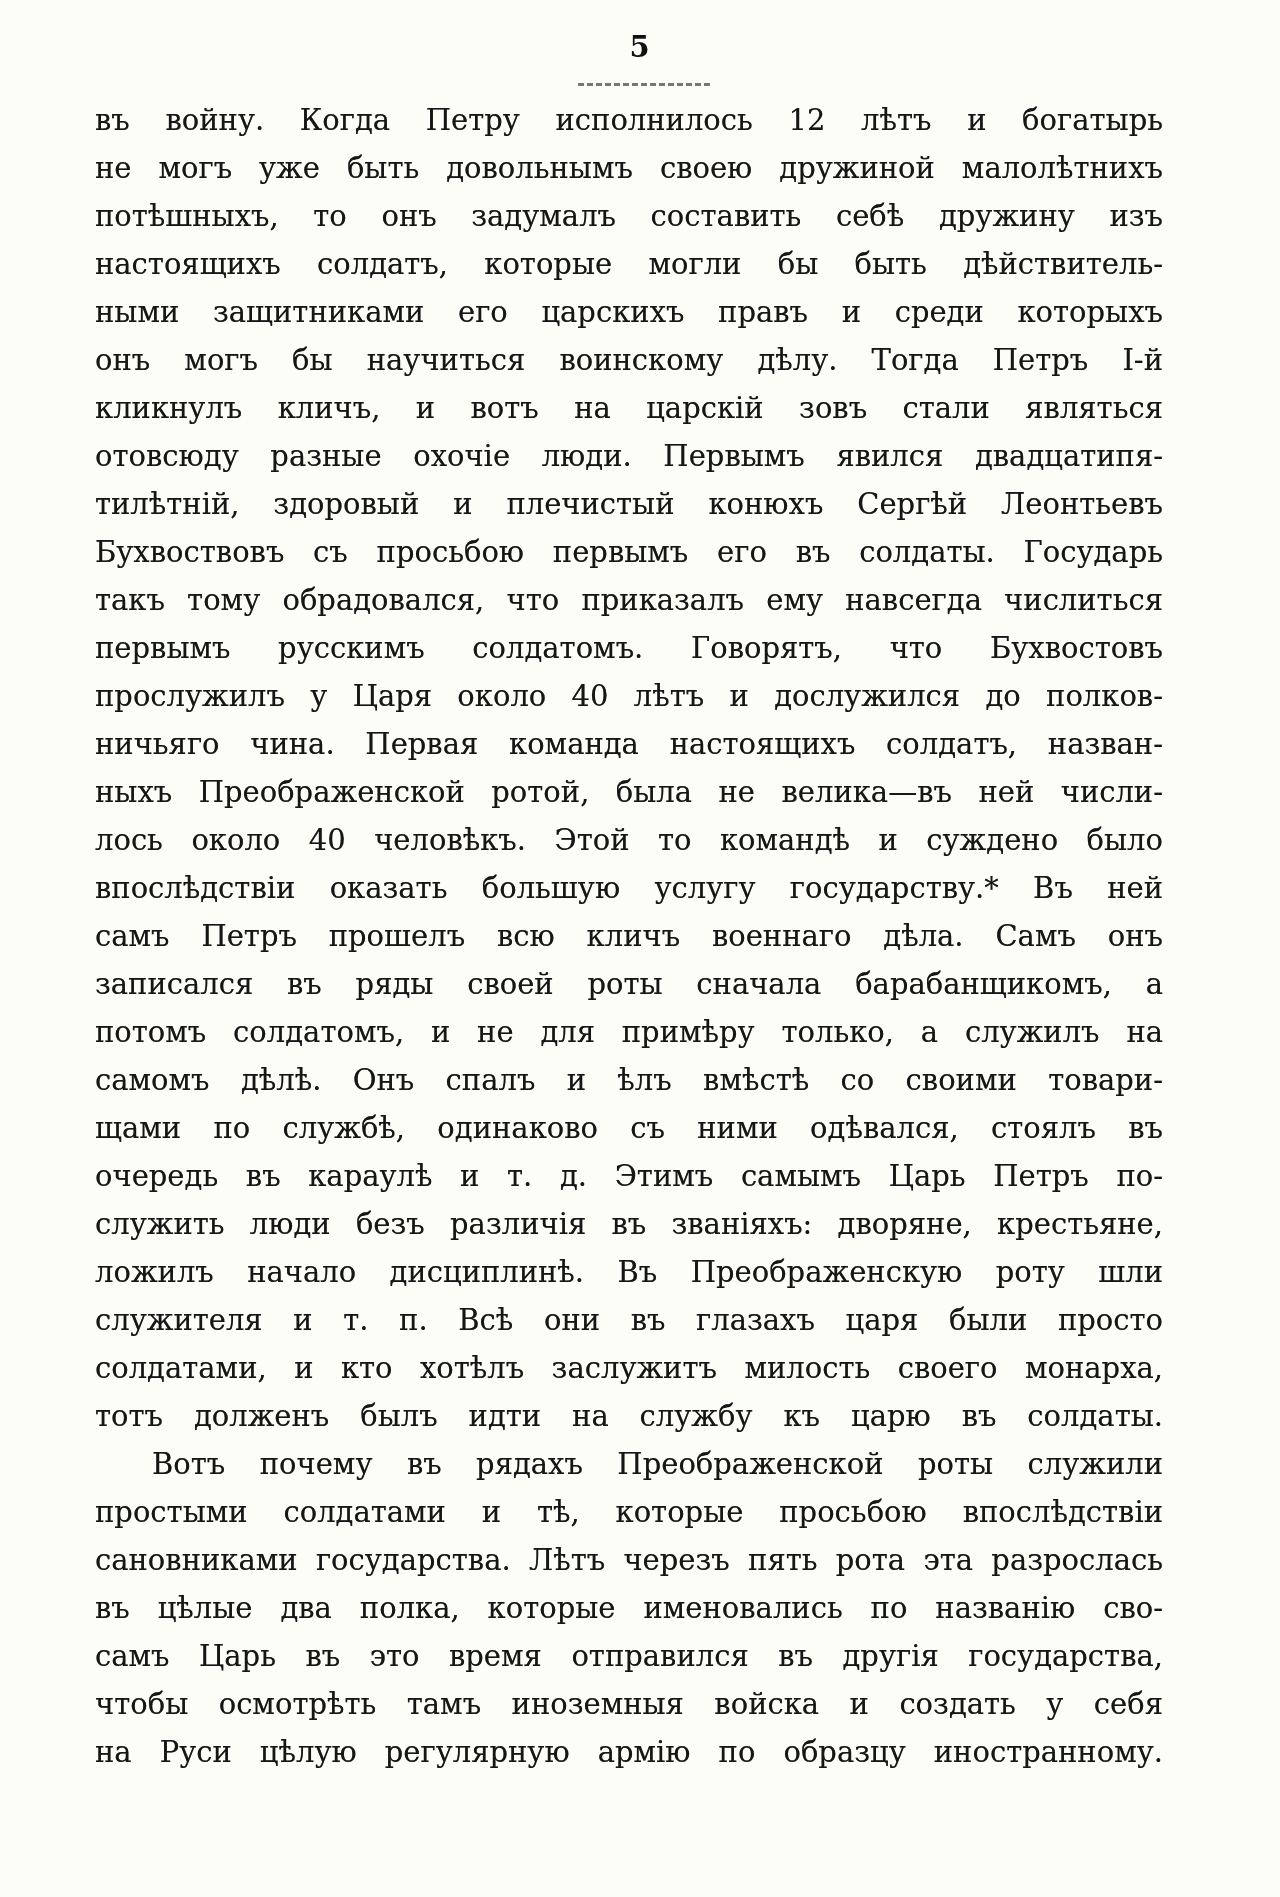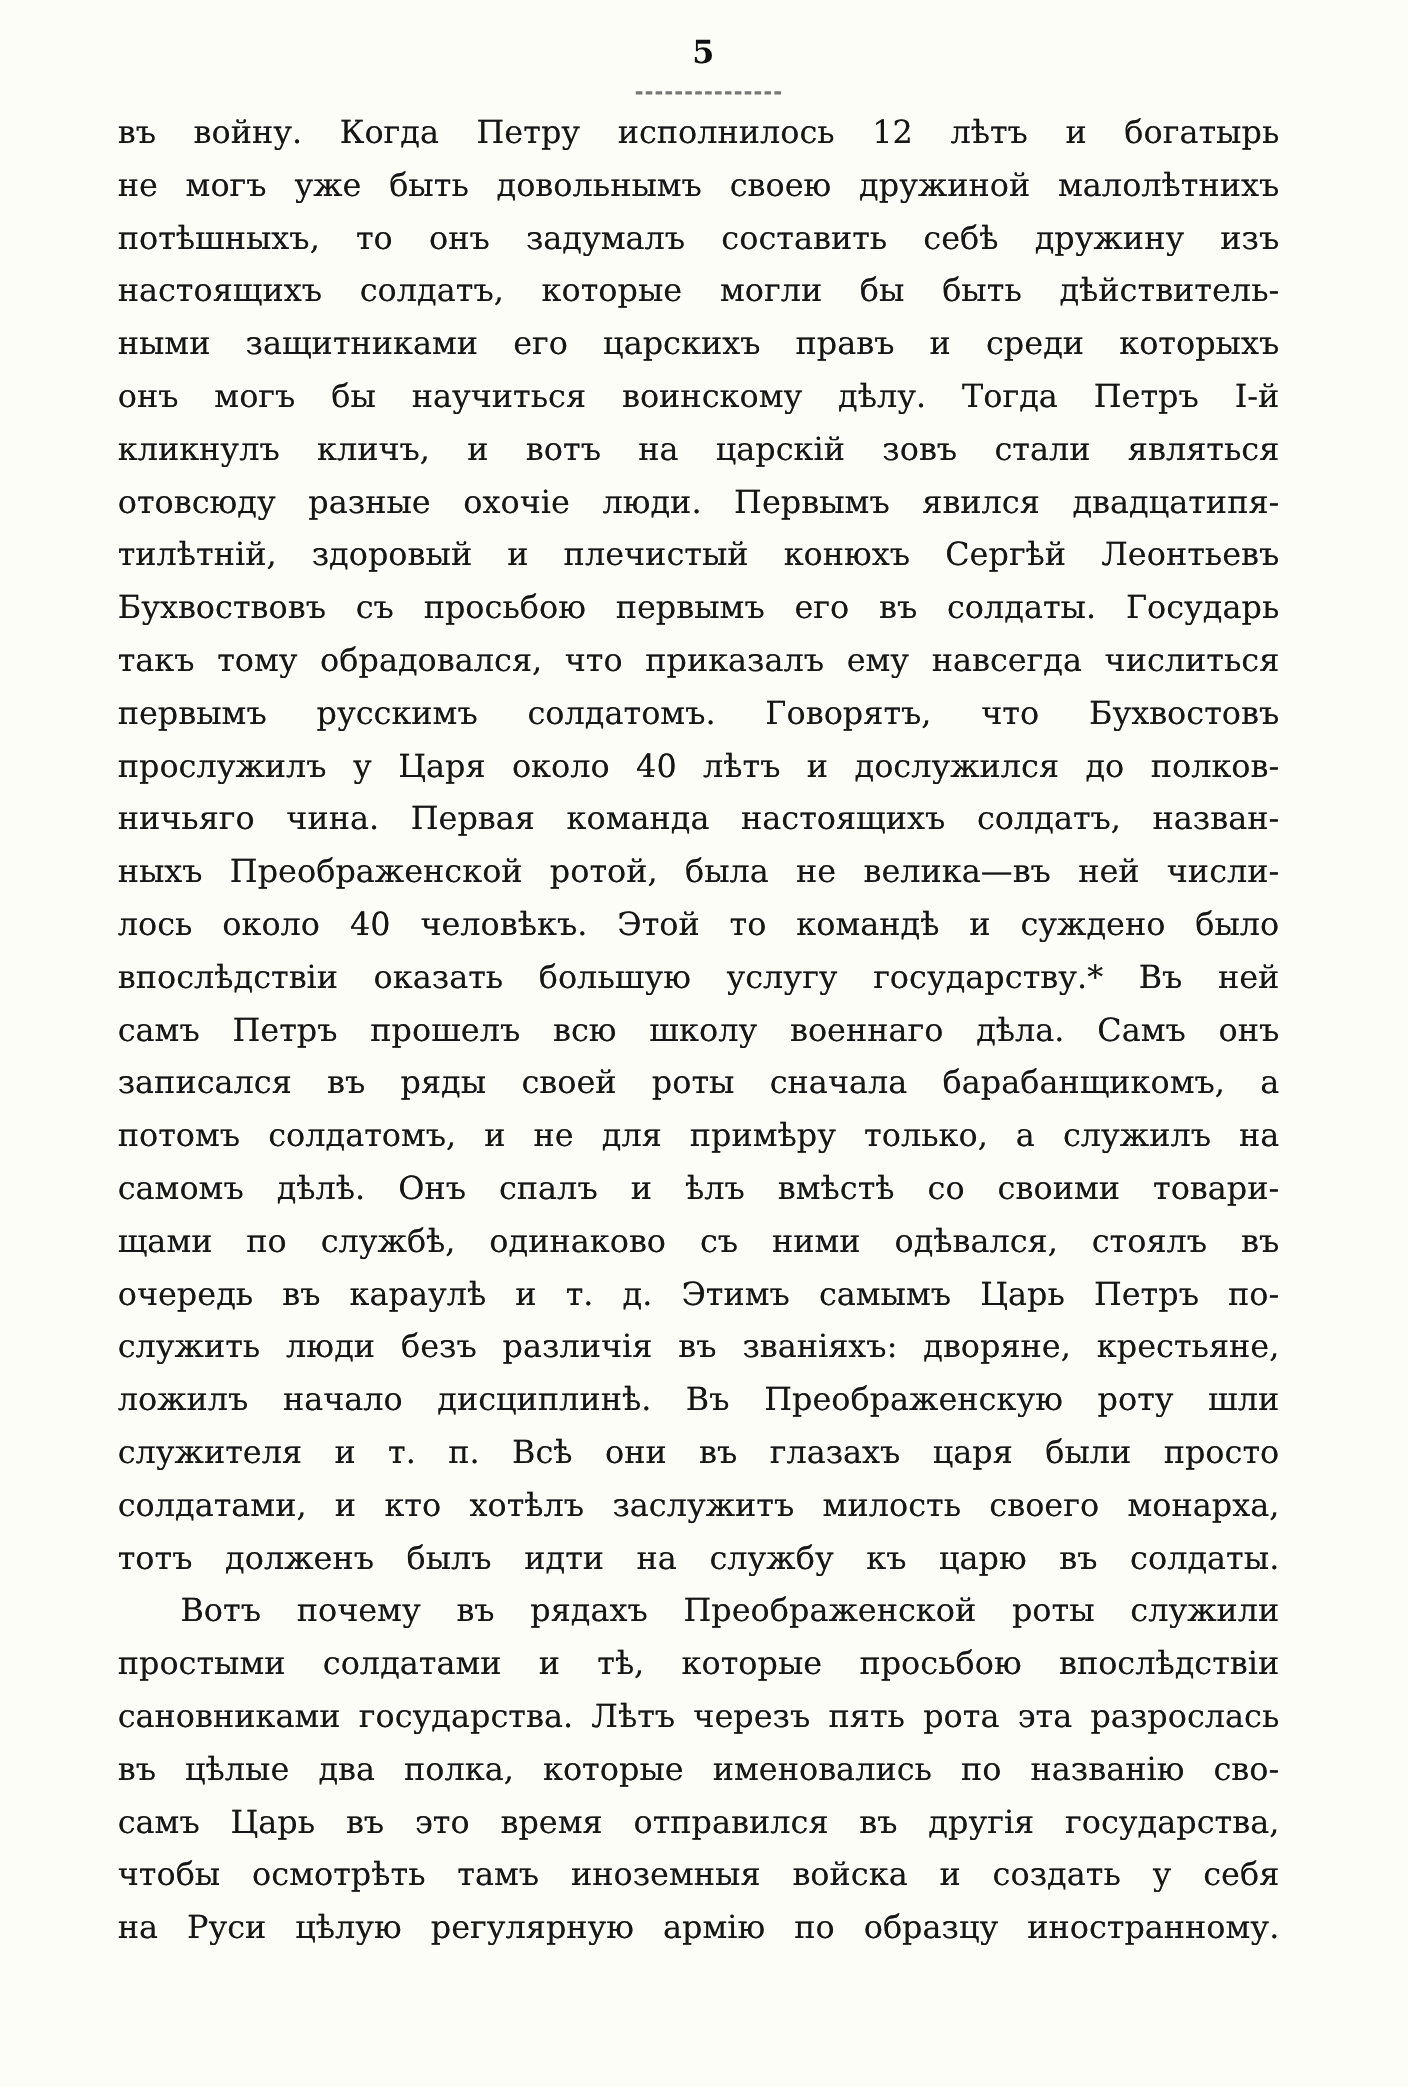--- a/index.html
+++ b/index.html
@@ -46,21 +46,20 @@
   .line {
     font-size: 29px;
     line-height: 48px;
     height: 48px;
     text-align: justify;
     text-align-last: justify;
     white-space: normal;
     word-spacing: 2px;
     color: #161616;
     text-shadow: 0 0 0.5px rgba(20,20,20,0.55);
-    margin-left: 12px;
   }
   .line.indent {
     padding-left: 57px;
   }
 </style>
 </head>
 <body>
 
 <div class="page">
   <div class="page-number">5</div>
@@ -76,21 +75,21 @@
     <div class="line">отовсюду разные охочіе люди. Первымъ явился двадцатипя-</div>
     <div class="line">тилѣтній, здоровый и плечистый конюхъ Сергѣй Леонтьевъ</div>
     <div class="line">Бухвоствовъ съ просьбою первымъ его въ солдаты. Государь</div>
     <div class="line">такъ тому обрадовался, что приказалъ ему навсегда числиться</div>
     <div class="line">первымъ русскимъ солдатомъ. Говорятъ, что Бухвостовъ</div>
     <div class="line">прослужилъ у Царя около 40 лѣтъ и дослужился до полков-</div>
     <div class="line">ничьяго чина. Первая команда настоящихъ солдатъ, назван-</div>
     <div class="line">ныхъ Преображенской ротой, была не велика—въ ней числи-</div>
     <div class="line">лось около 40 человѣкъ. Этой то командѣ и суждено было</div>
     <div class="line">впослѣдствіи оказать большую услугу государству.* Въ ней</div>
-    <div class="line">самъ Петръ прошелъ всю школу военнаго дѣла. Самъ онъ</div>
+    <div class="line">самъ Петръ прошелъ всю кличъ военнаго дѣла. Самъ онъ</div>
     <div class="line">записался въ ряды своей роты сначала барабанщикомъ, а</div>
     <div class="line">потомъ солдатомъ, и не для примѣру только, а служилъ на</div>
     <div class="line">самомъ дѣлѣ. Онъ спалъ и ѣлъ вмѣстѣ со своими товари-</div>
     <div class="line">щами по службѣ, одинаково съ ними одѣвался, стоялъ въ</div>
     <div class="line">очередь въ караулѣ и т. д. Этимъ самымъ Царь Петръ по-</div>
     <div class="line">служить люди безъ различія въ званіяхъ: дворяне, крестьяне,</div>
     <div class="line">ложилъ начало дисциплинѣ. Въ Преображенскую роту шли</div>
     <div class="line">служителя и т. п. Всѣ они въ глазахъ царя были просто</div>
     <div class="line">солдатами, и кто хотѣлъ заслужитъ милость своего монарха,</div>
     <div class="line">тотъ долженъ былъ идти на службу къ царю въ солдаты.</div>

